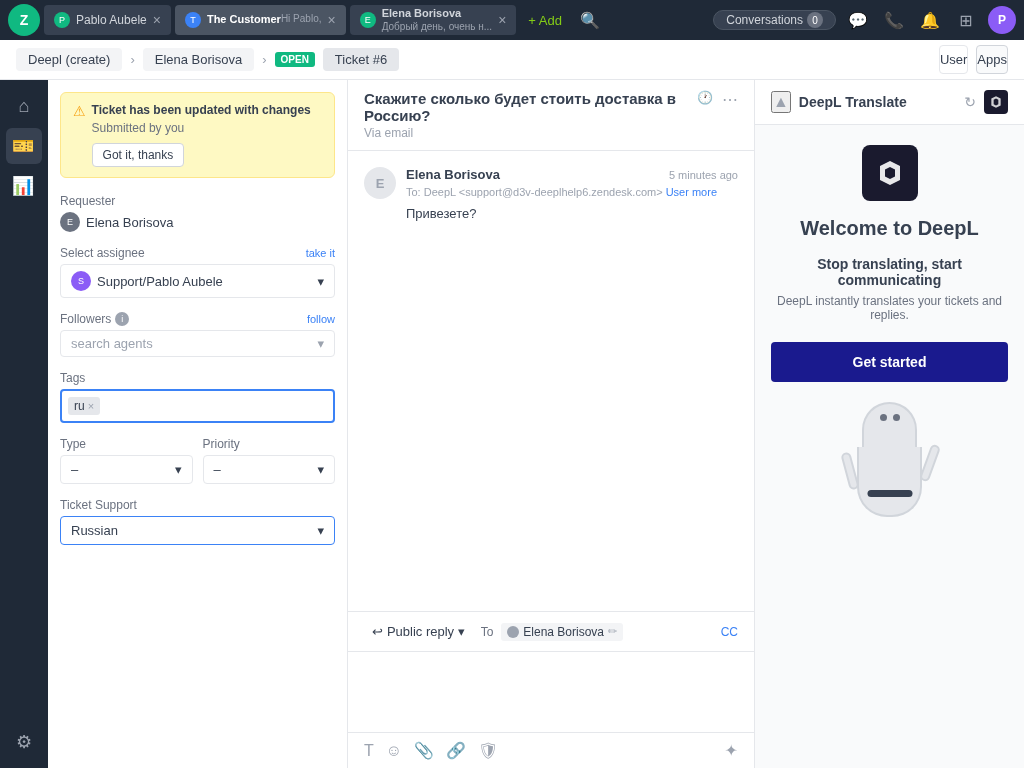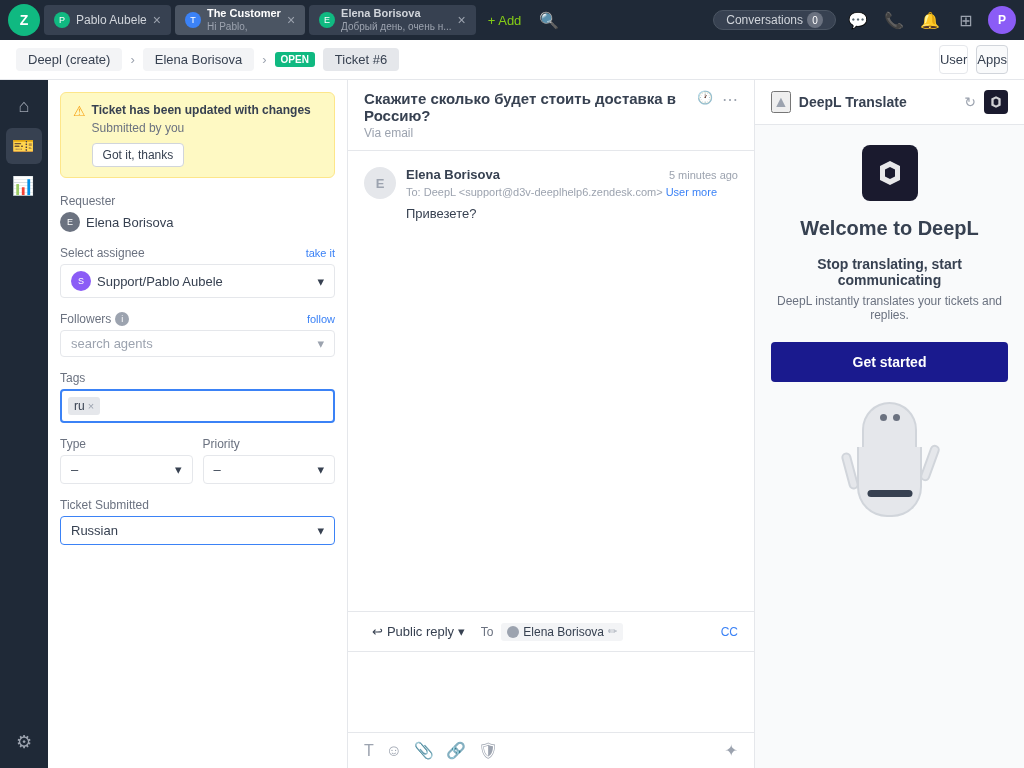--- a/index.html
+++ b/index.html
@@ -107,21 +107,21 @@
   <div class="logo">Z</div>
 
   <div class="tab">
     <div class="tab-icon green">P</div>
     <span>Pablo Aubele</span>
     <span class="tab-close">×</span>
   </div>
 
   <div class="tab active">
     <div class="tab-icon blue">T</div>
-    <div style="display:flex;flex-direction:column;line-height:1.2;">
+    <div style="display:flex;flex-direction:row;line-height:1.2;">
       <span style="font-size:11px;font-weight:600;">The Customer</span>
       <span style="font-size:10px;color:#9ca3af;">Hi Pablo,</span>
     </div>
     <span class="tab-close">×</span>
   </div>
 
   <div class="tab">
     <div class="tab-icon green">E</div>
     <div style="display:flex;flex-direction:column;line-height:1.2;">
       <span style="font-size:11px;font-weight:600;">Elena Borisova</span>
@@ -247,21 +247,21 @@
         </div>
         <div class="select-box">
           <span>–</span>
           <span>▾</span>
         </div>
       </div>
     </div>
 
     <div class="field-row">
       <div class="field-label">
-        <span>Ticket Submitted</span>
+        <span>Ticket Support</span>
       </div>
       <div class="select-box" style="border:1px solid #3b82f6;">
         <span>Russian</span>
         <span>▾</span>
       </div>
     </div>
   </div>
 
   <div id="center-panel">
 

